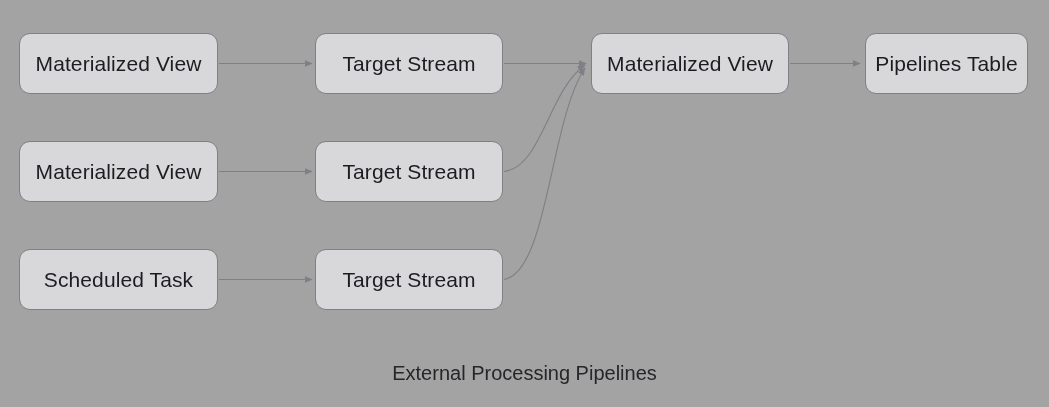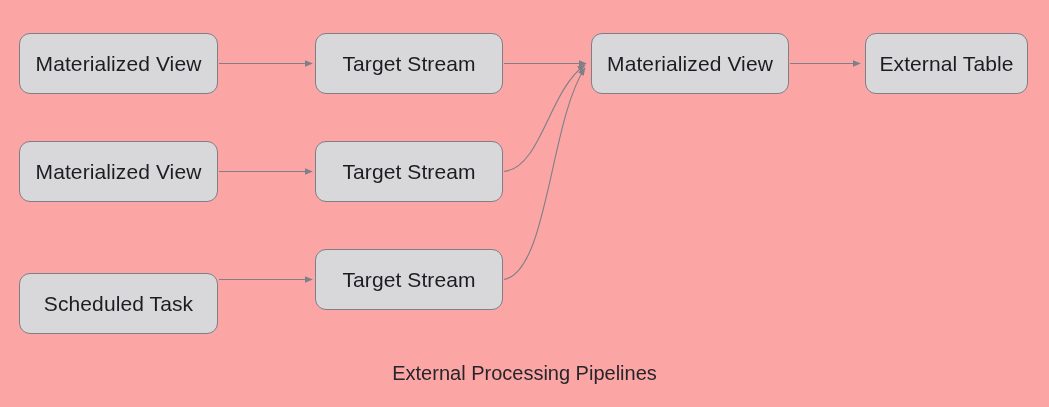--- a/index.html
+++ b/index.html
@@ -5,21 +5,21 @@
   html, body {
     margin: 0;
     padding: 0;
     background: #f6f6f7;
     font-family: "Liberation Sans", sans-serif;
   }
   .stage {
     position: relative;
     width: 1049px;
     height: 407px;
-    background: #fca5a5;
+    background: #a3a3a3;
     overflow: hidden;
     text-decoration: underline;
   }
   .edges-layer {
     position: absolute;
     left: 0;
     top: 0;
     width: 1049px;
     height: 407px;
     pointer-events: none;
@@ -81,32 +81,32 @@
 
   <div class="node" style="left:315px; top:33px; width:188px; height:61px;">
     <span>Target Stream</span>
   </div>
 
   <div class="node" style="left:591px; top:33px; width:198px; height:61px;">
     <span>Materialized View</span>
   </div>
 
   <div class="node" style="left:865px; top:33px; width:163px; height:61px;">
-    <span>External Table</span>
+    <span>Pipelines Table</span>
   </div>
 
   <div class="node" style="left:19px; top:141px; width:199px; height:61px;">
     <span>Materialized View</span>
   </div>
 
   <div class="node" style="left:315px; top:141px; width:188px; height:61px;">
     <span>Target Stream</span>
   </div>
 
-  <div class="node" style="left:19px; top:249px; width:199px; height:61px;margin-top:24px;">
+  <div class="node" style="left:19px; top:249px; width:199px; height:61px;">
     <span>Scheduled Task</span>
   </div>
 
   <div class="node" style="left:315px; top:249px; width:188px; height:61px;">
     <span>Target Stream</span>
   </div>
 
   <div class="caption">External Processing Pipelines</div>
 
 </div>

